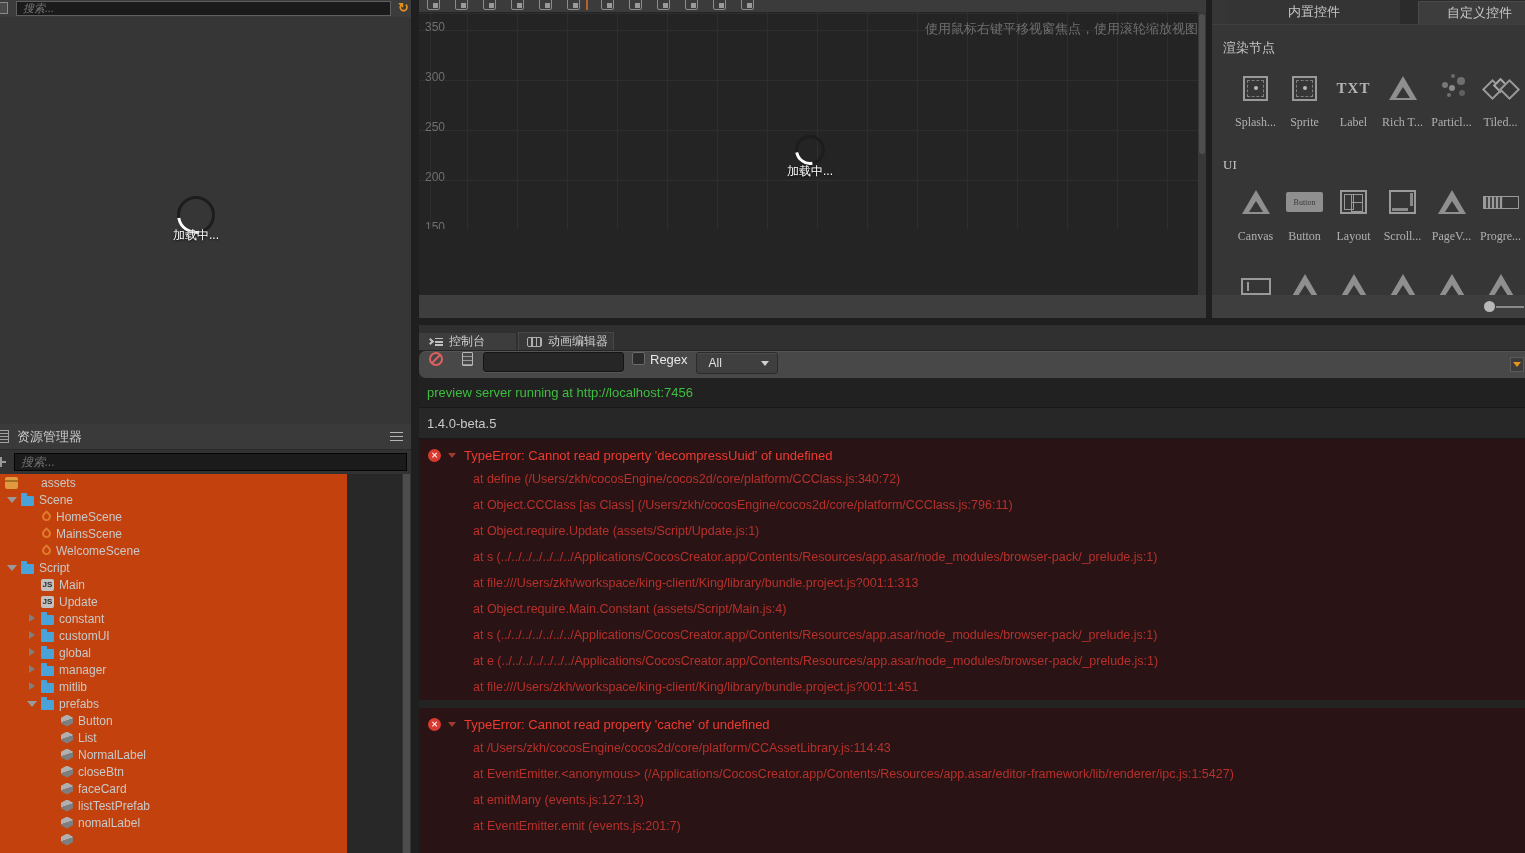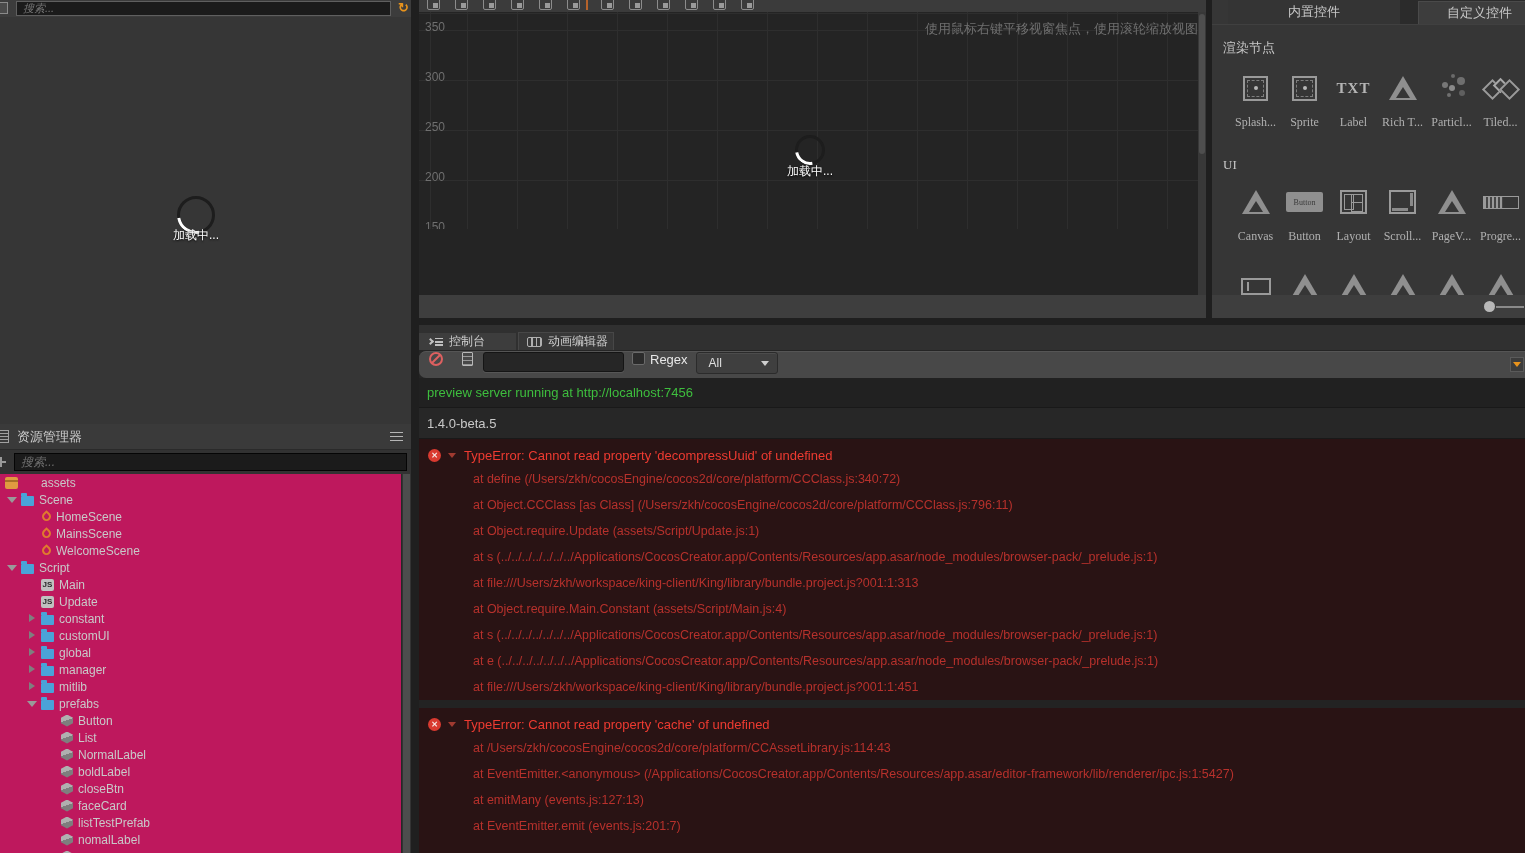--- a/index.html
+++ b/index.html
@@ -107,21 +107,21 @@
 .log-row.info{height:31px;background:#272727;color:#c9c9c9;}
 .error-block{flex:none;background:#291314;padding-top:5px;}
 .error-block.fill{flex:1;}
 .err-title{height:22px;display:flex;align-items:center;padding-left:9px;color:#ee3b31;font-size:13px;}
 .err-icon{width:13px;height:13px;border-radius:50%;background:#d93a30;color:#f7e3e1;font-size:8px;font-weight:bold;display:flex;align-items:center;justify-content:center;flex:none;}
 .err-arrow{width:0;height:0;border-left:4px solid transparent;border-right:4px solid transparent;border-top:5px solid #a03a30;margin:0 8px 0 7px;}
 .stack-line{height:26px;line-height:26px;padding-left:54px;color:#b7312c;font-size:12.5px;white-space:nowrap;overflow:hidden;}
 .error-gap{flex:none;height:8px;background:#232323;}
 
 
-#assets-panel{left:0;top:424px;width:401px;height:429px;background:#be185d;padding-left:40px;}
+#assets-panel{left:0;top:424px;width:347px;height:429px;background:#c2410c;padding-left:40px;}
 #ap-header{left:0;top:0;width:411px;height:26px;background:#3a3a3a;border-bottom:1px solid #2a2a2a;}
 #ap-header-icon{position:absolute;left:-4px;top:6px;width:13px;height:13px;border:1px solid #a0a0a0;background:repeating-linear-gradient(to bottom,transparent 0 2px,#a0a0a0 2px 3px);}
 #ap-title{position:absolute;left:17px;top:0;line-height:26px;font-size:13px;color:#cccccc;}
 #ap-menu{position:absolute;right:8px;top:8px;width:13px;height:10px;background:repeating-linear-gradient(to bottom,#b5b5b5 0 1.5px,transparent 1.5px 4px);}
 #ap-search-row{left:0;top:26px;width:411px;height:24px;background:#323232;}
 #ap-plus{position:absolute;left:-5px;top:6px;width:12px;height:12px;}
 #ap-plus::before{content:"";position:absolute;left:5px;top:1px;width:2px;height:10px;background:#999;}
 #ap-plus::after{content:"";position:absolute;left:1px;top:5px;width:10px;height:2px;background:#999;}
 #ap-search{position:absolute;left:14px;top:3px;width:393px;height:18px;background:#1b1b1b;border:1px solid #050505;color:#6e6e6e;font-size:12px;font-style:italic;display:flex;align-items:center;padding:0 6px;}
 #ap-tree{left:0;top:50px;width:402px;height:379px;overflow:hidden;}
@@ -587,25 +587,20 @@
           <span class="t-icon prefab"></span>
           <span class="t-label">List</span>
         </div>
 
         <div class="row lvl3">
           <span class="exp none"></span>
           <span class="t-icon prefab"></span>
           <span class="t-label">NormalLabel</span>
         </div>
 
-        <div class="row lvl3">
-          <span class="exp none"></span>
-          <span class="t-icon prefab"></span>
-          <span class="t-label">boldLabel</span>
-        </div>
 
         <div class="row lvl3">
           <span class="exp none"></span>
           <span class="t-icon prefab"></span>
           <span class="t-label">closeBtn</span>
         </div>
 
         <div class="row lvl3">
           <span class="exp none"></span>
           <span class="t-icon prefab"></span>

